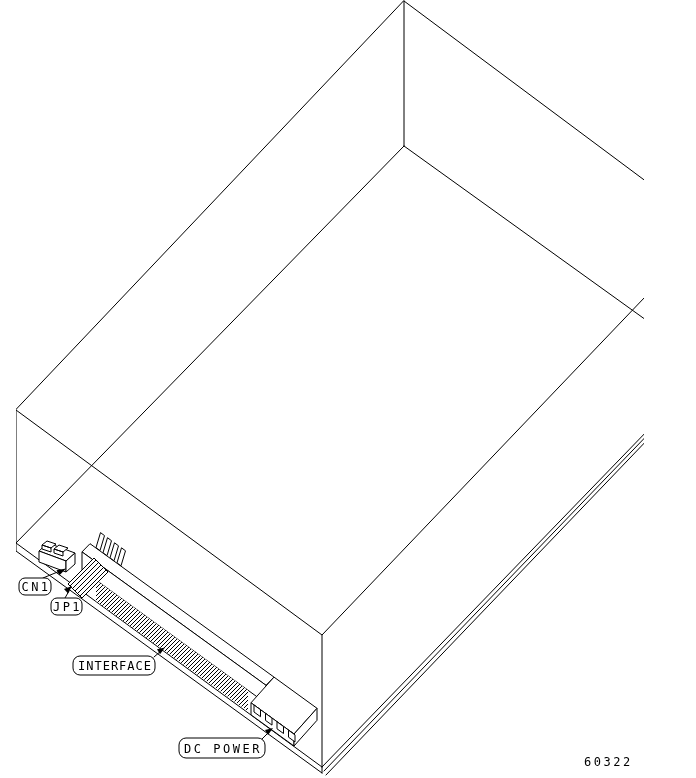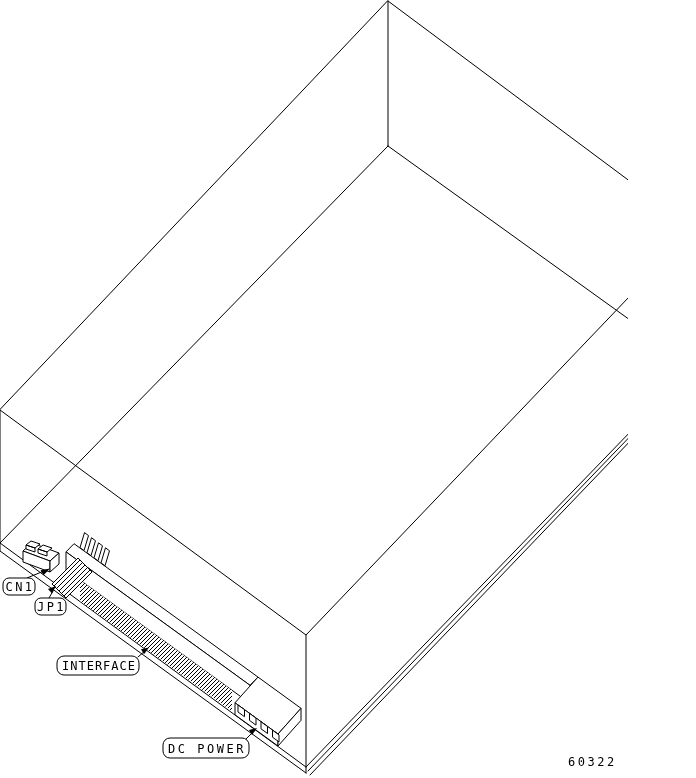--- a/index.html
+++ b/index.html
@@ -1,17 +1,17 @@
 <!DOCTYPE html>
 <html><head>
 <meta charset="utf-8">
 <style>
   html,body{margin:0;padding:0;background:#ffffff;}
   .stage{position:relative;width:628px;height:778px;background:#ffffff;overflow:hidden;
-         font-family:"DejaVu Sans Mono","Liberation Mono",monospace;}
+         font-family:"DejaVu Sans Mono","Liberation Mono",monospace;margin-left:16px;}
   svg{display:block;}
   .ln{fill:none;stroke:#000000;stroke-width:1;stroke-linecap:round;stroke-linejoin:round;}
   .wf{fill:#ffffff;stroke:#000000;stroke-width:1;stroke-linejoin:round;}
   .hatchfill{fill:url(#hatch5);stroke:#000000;stroke-width:1;}
   .pinfill{fill:url(#hatch4);stroke:none;}
   .arrow{fill:#000000;stroke:none;}
   .lblbox{fill:#ffffff;stroke:#000000;stroke-width:1;}
   .lbltext{font-family:"DejaVu Sans Mono","Liberation Mono",monospace;font-size:12px;
            fill:#000000;text-anchor:middle;letter-spacing:2.5px;}
   .lbltext.tight{letter-spacing:1px;}

